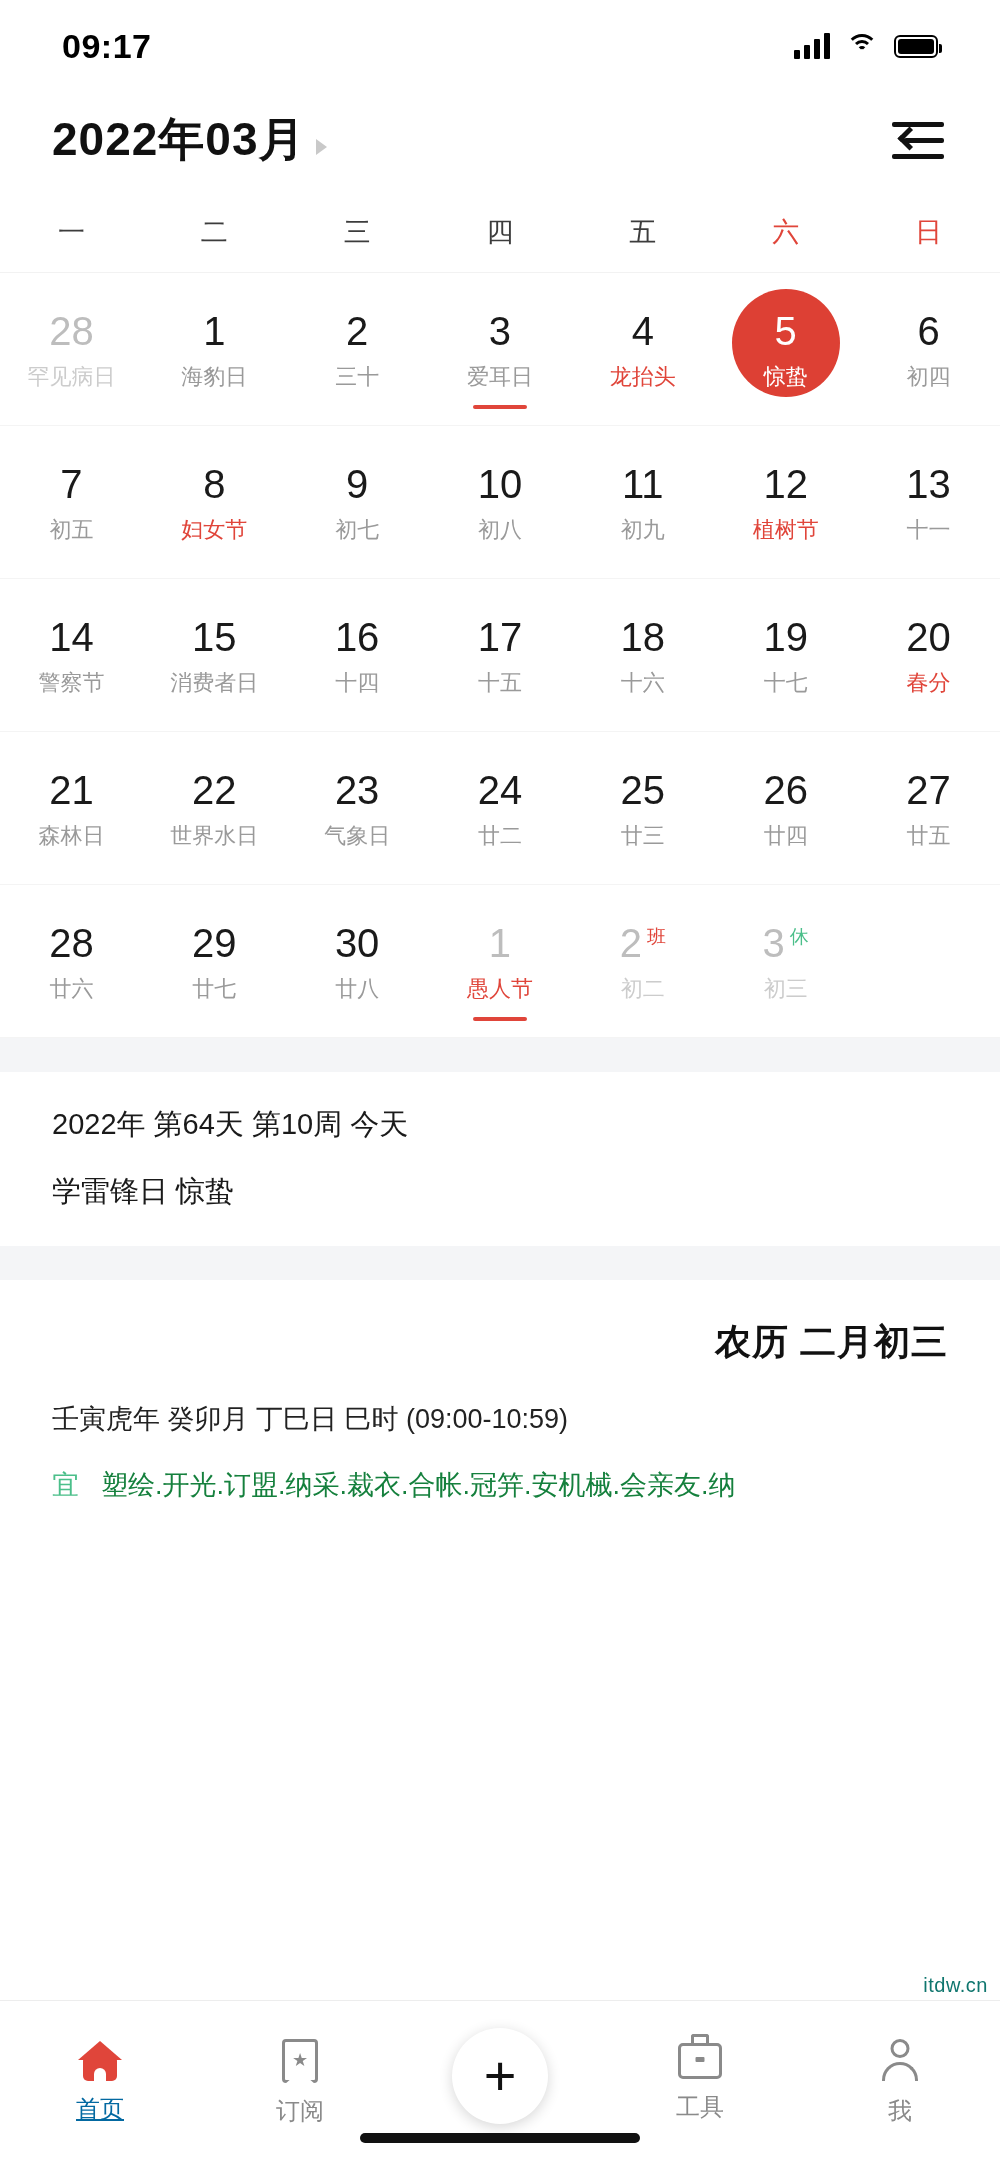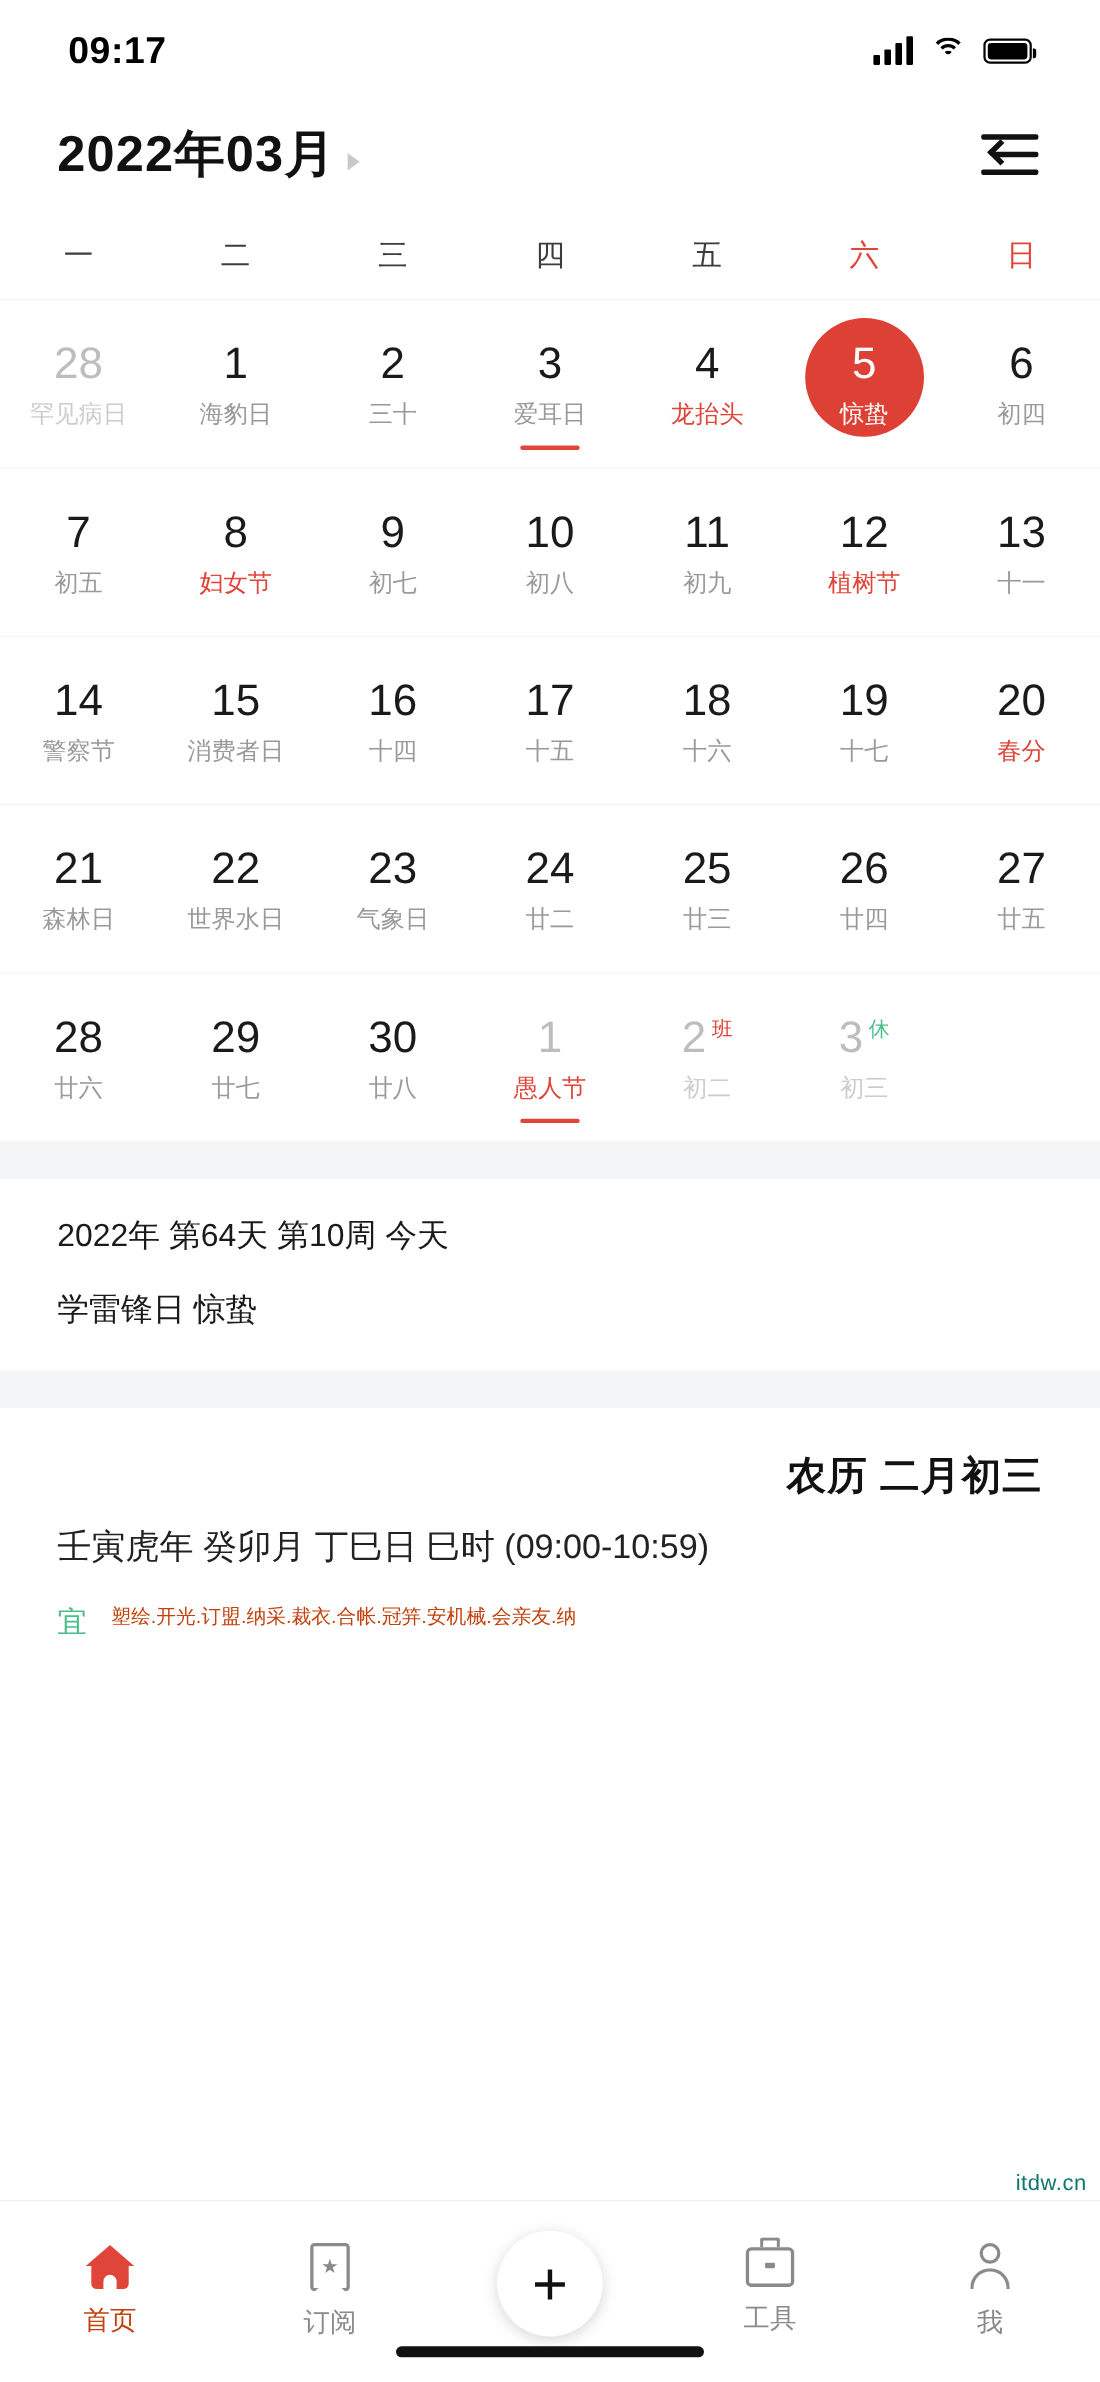--- a/index.html
+++ b/index.html
@@ -86,34 +86,34 @@
   .uline { position:absolute; bottom:16px; left:50%; transform:translateX(-50%);
     width:54px; height:4px; background:#e0453a; border-radius:2px; }
 
   
   .gap { height:34px; background:#f4f5f7; }
   .panel { padding:38px 52px 40px 52px; background:#fff; }
   .panel-line { font-size:29px; color:#1a1a1a; line-height:1; }
   .panel-line + .panel-line { margin-top:38px; }
 
   .lunar-title { font-size:36px; font-weight:700; color:#111; letter-spacing:1px;text-align:right; }
-  .ganzhi { font-size:31px; color:#222; margin-top:18px; }
+  .ganzhi { font-size:27px; color:#222; margin-top:34px; }
   .yiji { display:flex; align-items:flex-start; margin-top:30px; }
   .yi-label { color:#4bbf8a; font-size:27px; margin-right:22px; flex:none; }
-  .yi-text { font-size:18px; color:#c2410c; line-height:1.35;
+  .yi-text { font-size:27px; color:#15803d; line-height:1.35;
     white-space:nowrap; overflow:hidden; }
 
   
   .tabbar { position:absolute; left:0; bottom:0; width:1000px; height:165px;
     background:#ffffff; border-top:1px solid #ededed;
     display:grid; grid-template-columns:repeat(5,1fr); align-items:center; }
   .tab { display:flex; flex-direction:column; align-items:center;
     justify-content:center; gap:12px; }
   .tab .lab { font-size:24px; color:#8a8a8a; }
-  .tab.active .lab { color:#c2410c; }
+  .tab.active .lab { color:#0369a1;text-decoration:underline; }
 
   .home-ic { width:44px; height:40px; position:relative; }
   .home-ic .roof { position:absolute; top:0; left:0; width:0; height:0;
     border-left:22px solid transparent; border-right:22px solid transparent;
     border-bottom:19px solid #e0453a; }
   .home-ic .body { position:absolute; bottom:0; left:5px; width:34px; height:23px;
     background:#e0453a; border-radius:3px 3px 5px 5px; }
   .home-ic .door { position:absolute; bottom:0; left:16px; width:12px; height:13px;
     background:#fff; border-radius:6px 6px 0 0; }
 

